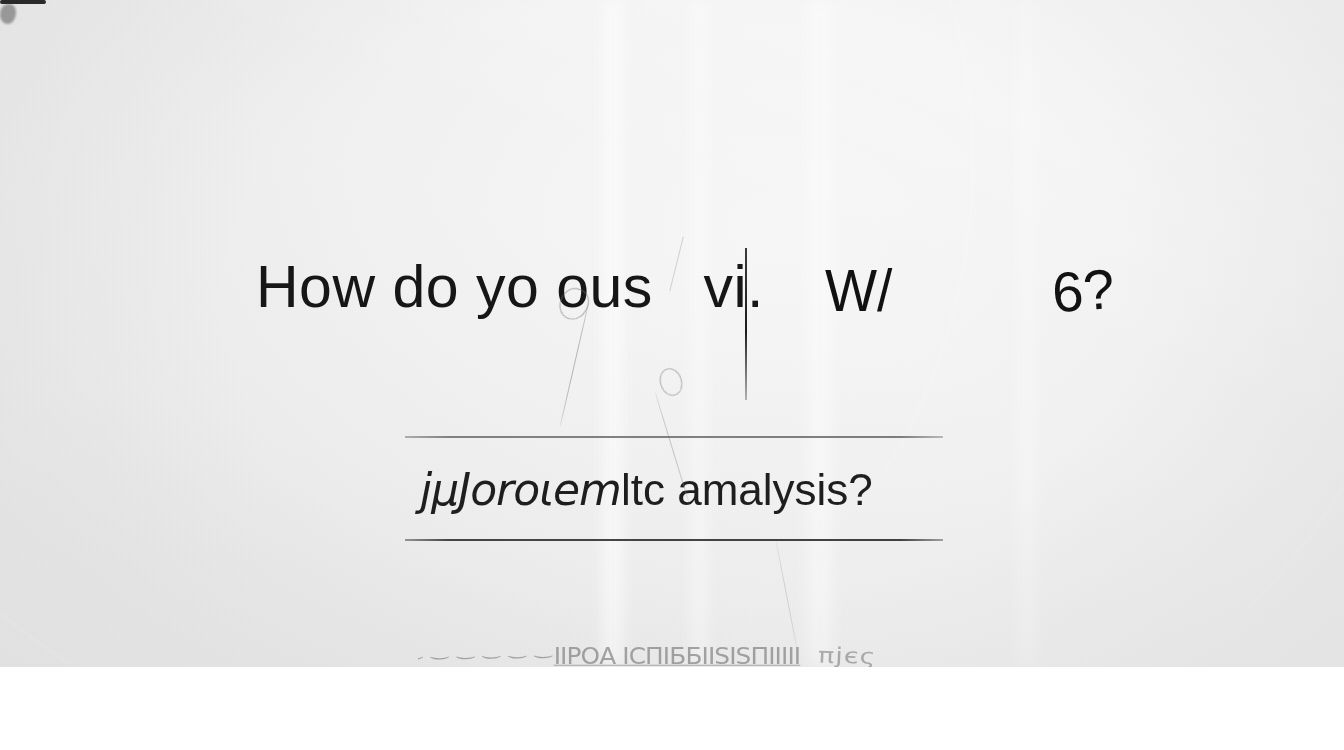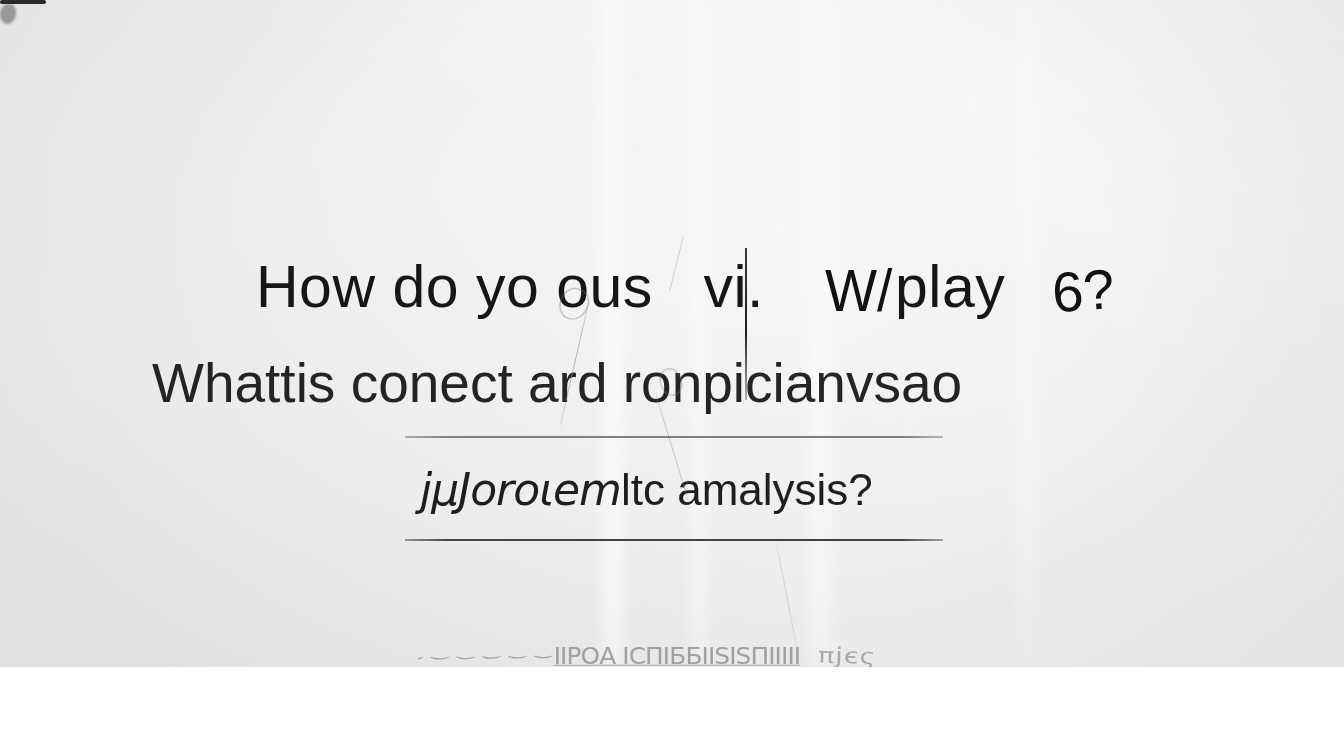--- a/index.html
+++ b/index.html
@@ -307,26 +307,24 @@
   <div class="band band-d"></div>
 
   <div class="bg-vignette"></div>
 
   <div class="text-stack">
 
     <div class="q-line line-1">How do yo ous   vi.</div>
     <div class="smudge smudge-w">W/</div>
     <div class="smudge-dash"></div>
     <div class="smudge-blob"></div>
-    <div class="q-line line-1" style="left:895px;">play</div>
     <div class="smudge smudge-6">6?</div>
 
     <div class="caret"></div>
 
-    <div class="q-line line-2">Whattis conect ard ronpicianvsao</div>
 
     <div class="q-line line-3"><span class="ital">jμJoroιem</span><span>ltc</span><span> </span><span>amalysis?</span></div>
 
     <div class="filament fil-1"></div>
     <div class="filament fil-2"></div>
     <div class="filament fil-3"></div>
     <div class="filament fil-4"></div>
     <div class="knot"></div>
     <div class="knot-2"></div>
 

